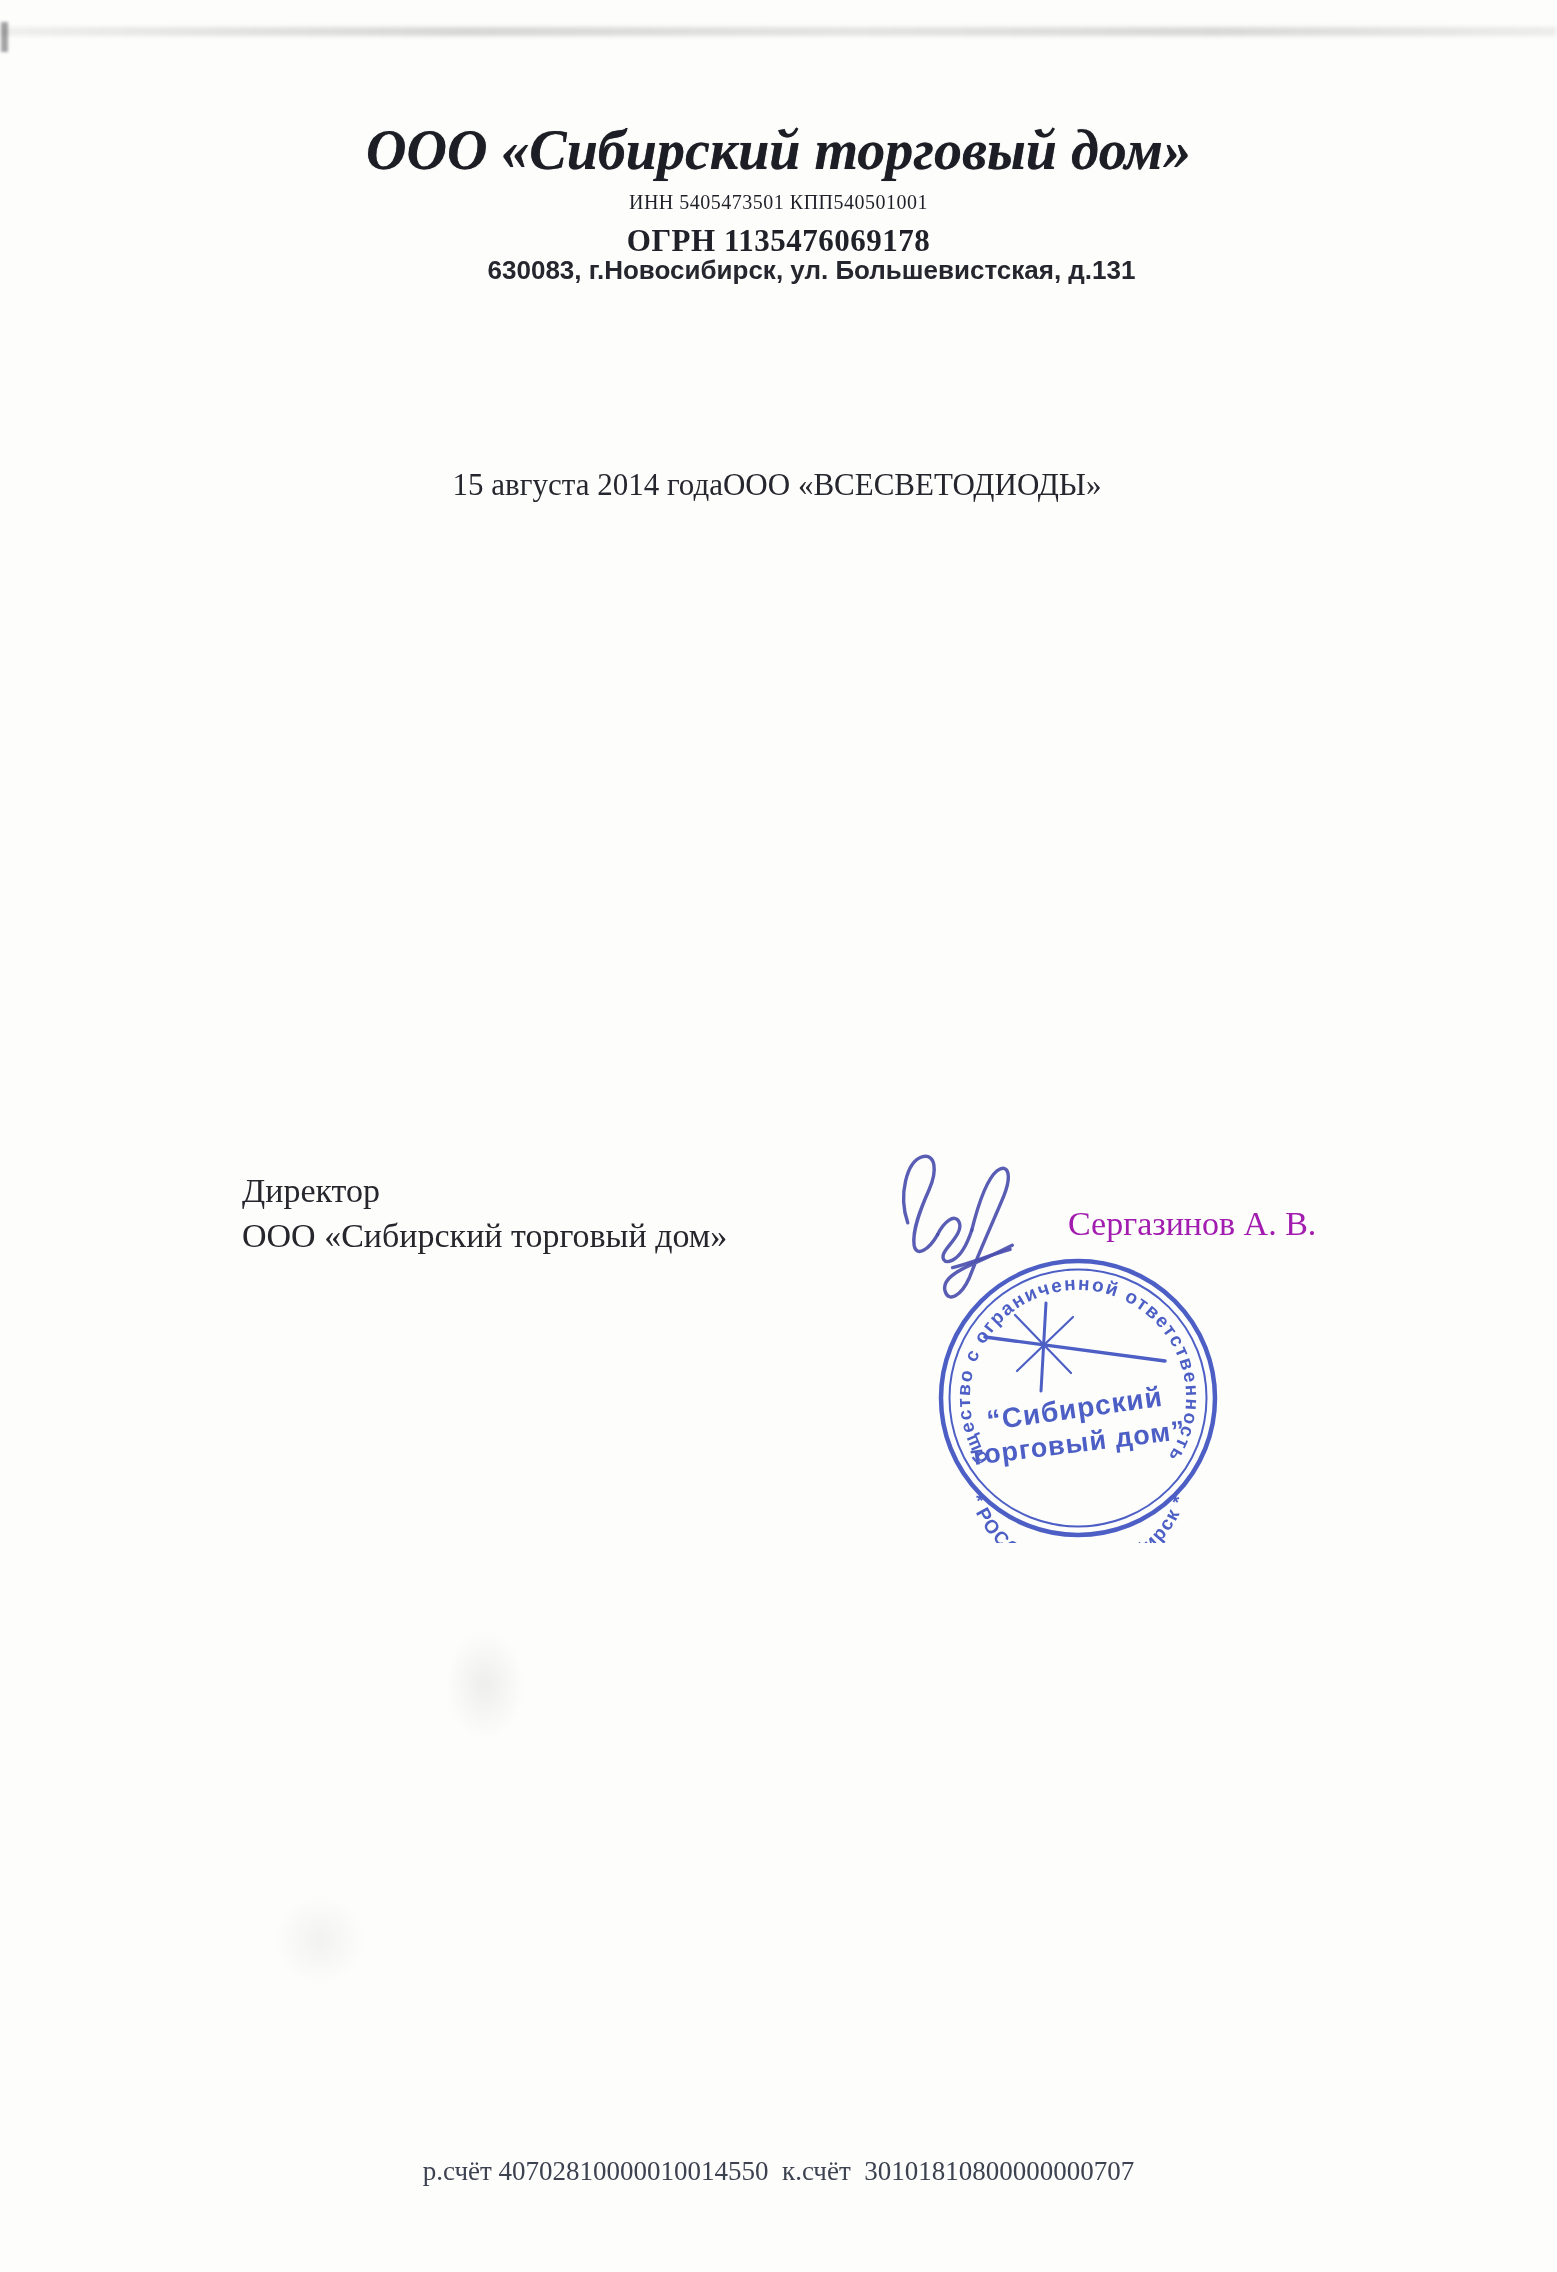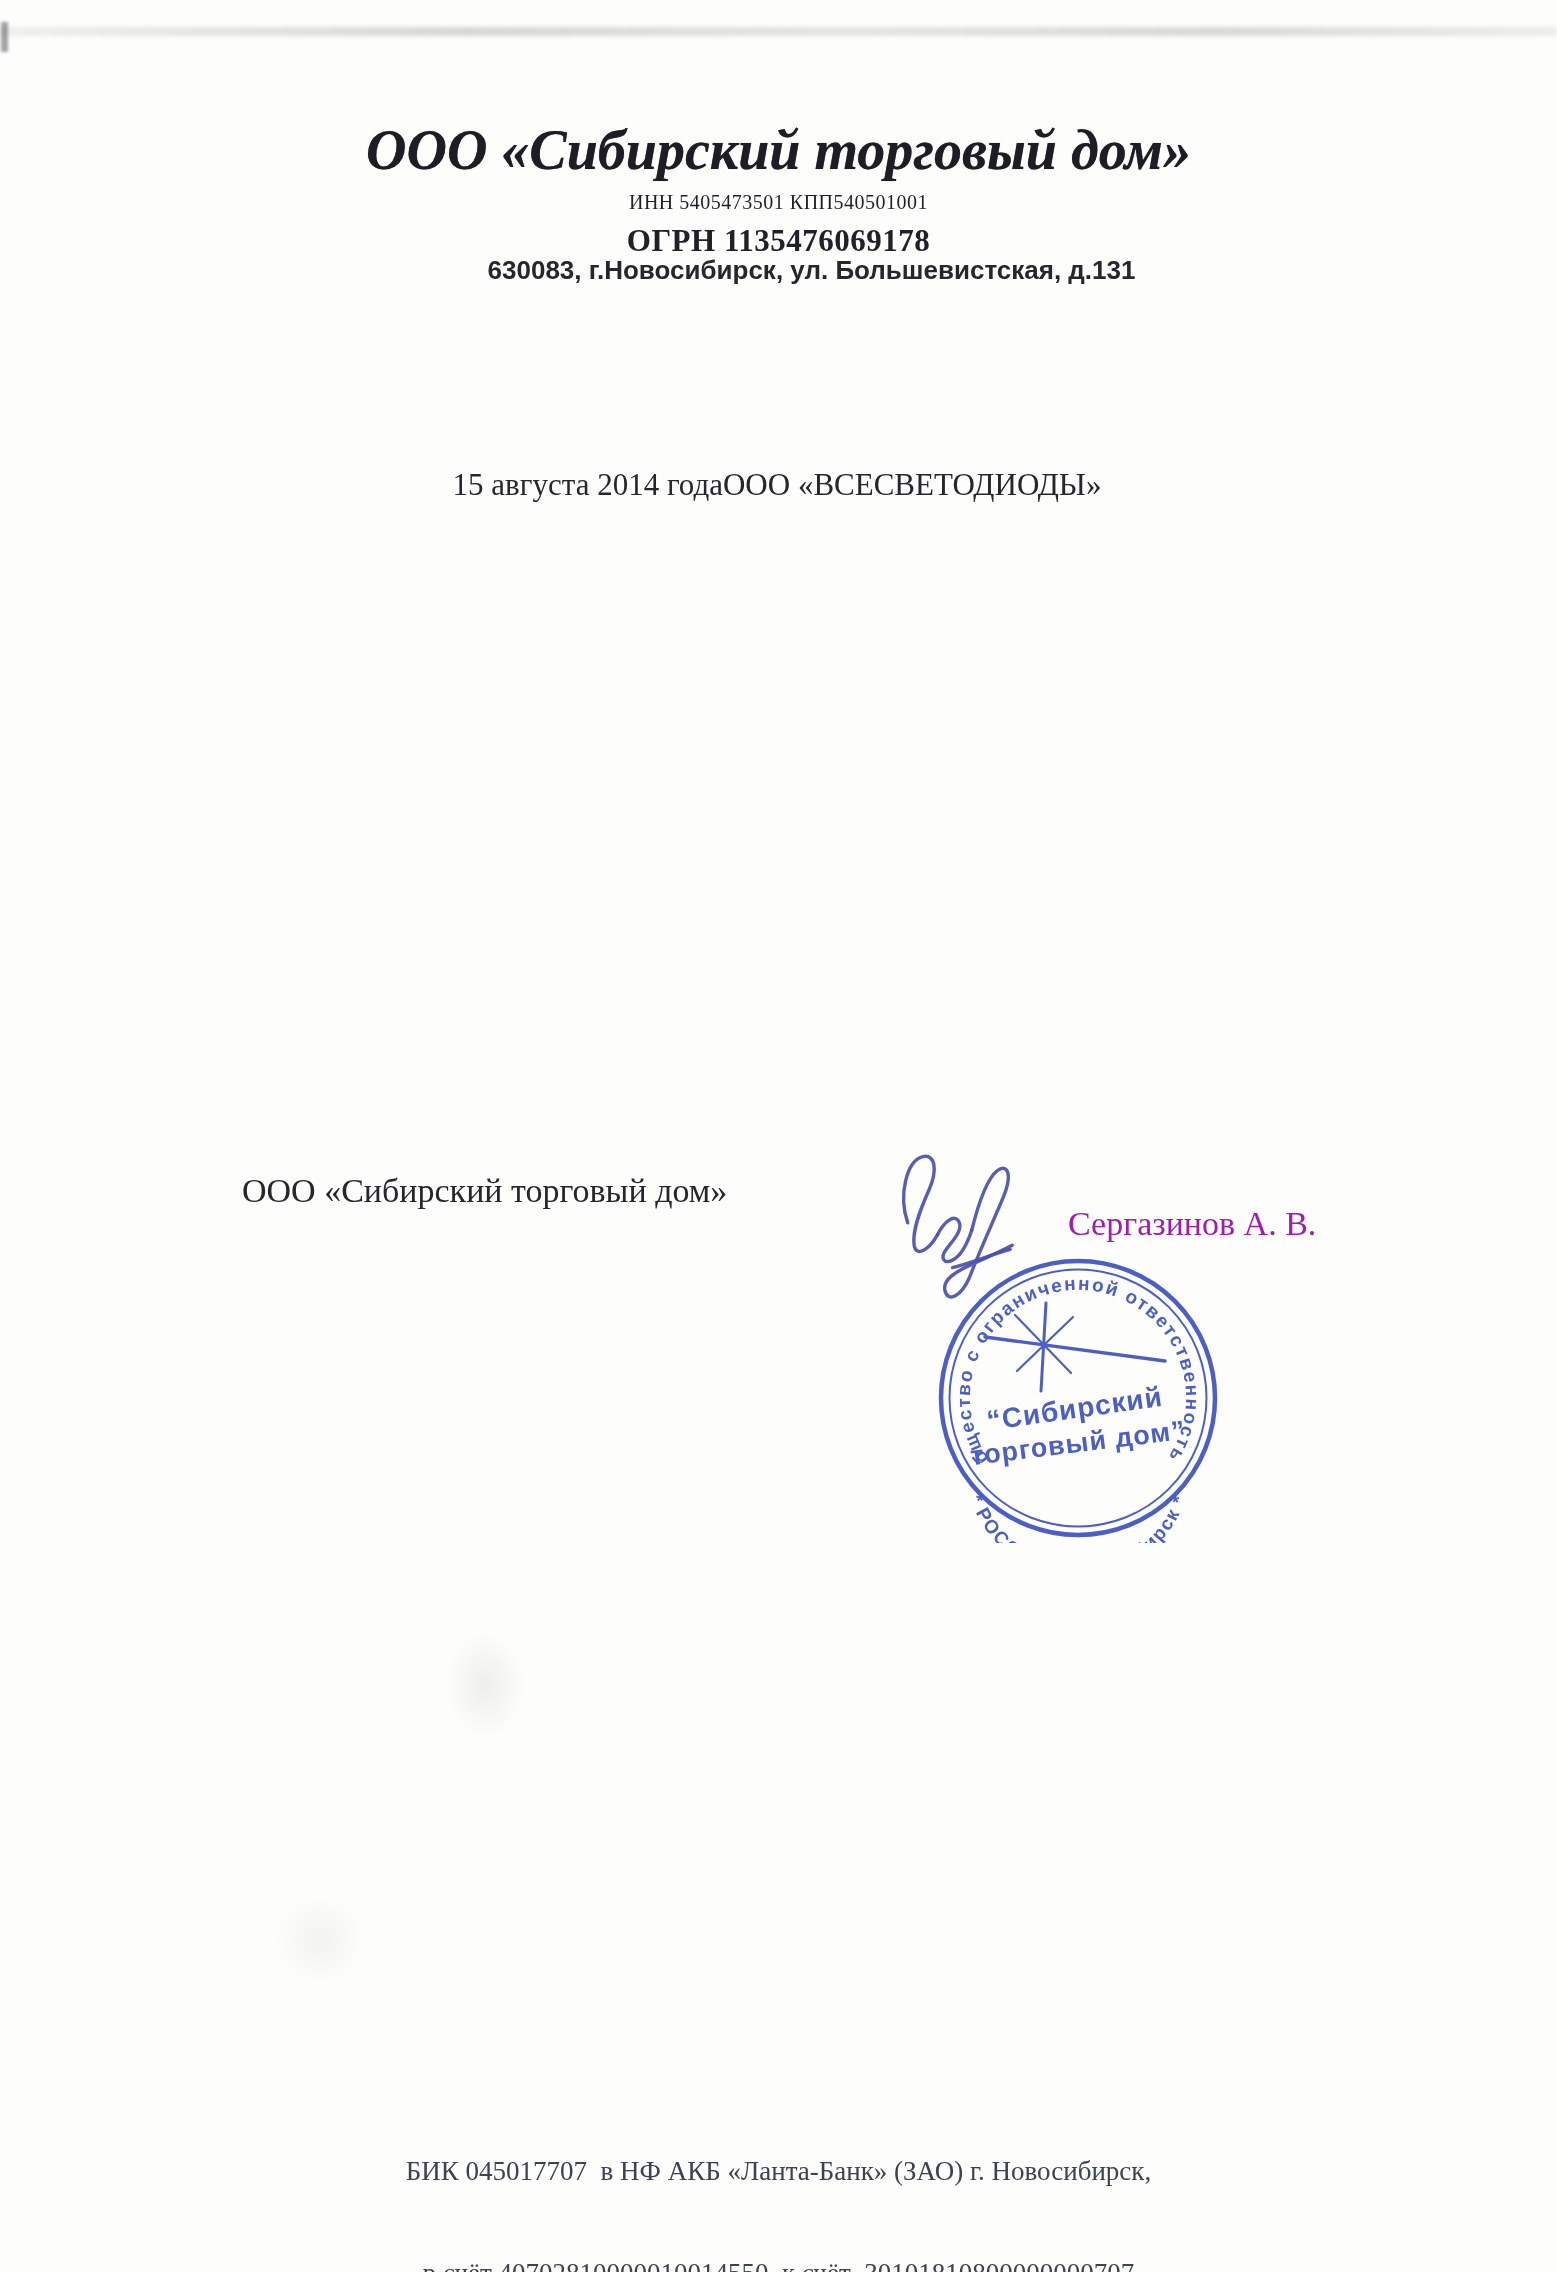--- a/index.html
+++ b/index.html
@@ -117,20 +117,21 @@
 
   <div class="meta-row">
     <span>15 августа 2014 года</span>
     <span>ООО «ВСЕСВЕТОДИОДЫ»</span>
   </div>
 
   <main class="letter-body">
   </main>
 
   <div class="sig-left">
+    <div>Директор</div>
     <div>ООО «Сибирский торговый дом»</div>
   </div>
 
   <svg class="sig-ink" viewBox="0 0 130 150" aria-hidden="true">
     <path d="M16,72 C7,46 15,14 30,10 C42,7 44,23 36,41 C28,59 20,79 22,93 C24,105 36,97 44,83"></path>
     <path d="M44,83 C50,71 60,63 64,71 C68,79 58,89 52,97 C46,105 50,111 58,107 C66,103 72,91 76,79"></path>
     <path d="M76,79 C82,55 90,31 100,23 C110,16 114,27 106,47 C96,71 84,97 74,123 C66,141 54,147 51,136 C48,126 60,118 78,110 C92,104 104,98 114,93"></path>
     <path d="M58,114 C74,110 94,102 112,97"></path>
   </svg>
 
@@ -154,17 +155,16 @@
       <line x1="113" y1="50" x2="108" y2="138" stroke-width="3"></line>
       <line x1="52" y1="84" x2="232" y2="108" stroke-width="3.4"></line>
       <line x1="82" y1="62" x2="138" y2="120" stroke-width="2.2"></line>
       <line x1="140" y1="64" x2="84" y2="118" stroke-width="2.2"></line>
     </g>
     <text class="center-text1" x="143" y="165" transform="rotate(-8 143 165)">“Сибирский</text>
     <text class="center-text2" x="146" y="199" transform="rotate(-7 146 199)">торговый дом”</text>
   </svg>
 
   <footer class="footer">
-    <div>БИК 045017707  в НФ АКБ «Ланта-Банк» (ЗАО) г. Новосибирск,</div>
     <div>р.счёт 40702810000010014550  к.счёт  30101810800000000707</div>
   </footer>
 
 </div>
 
 </body></html>

